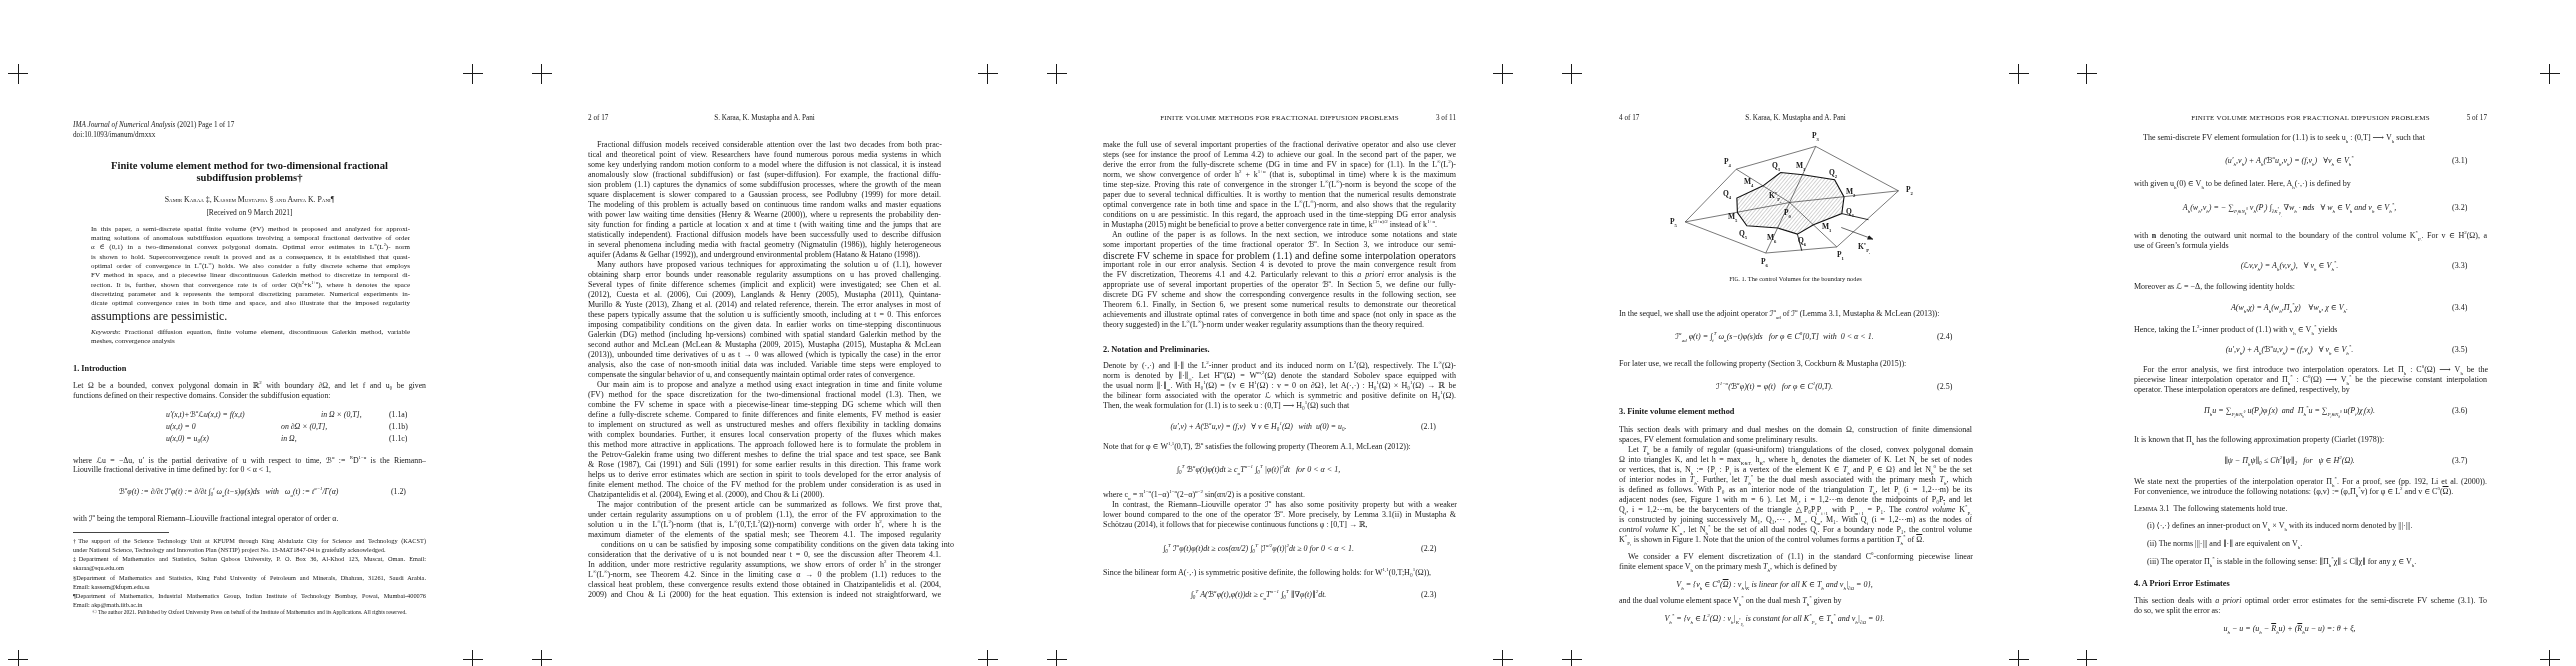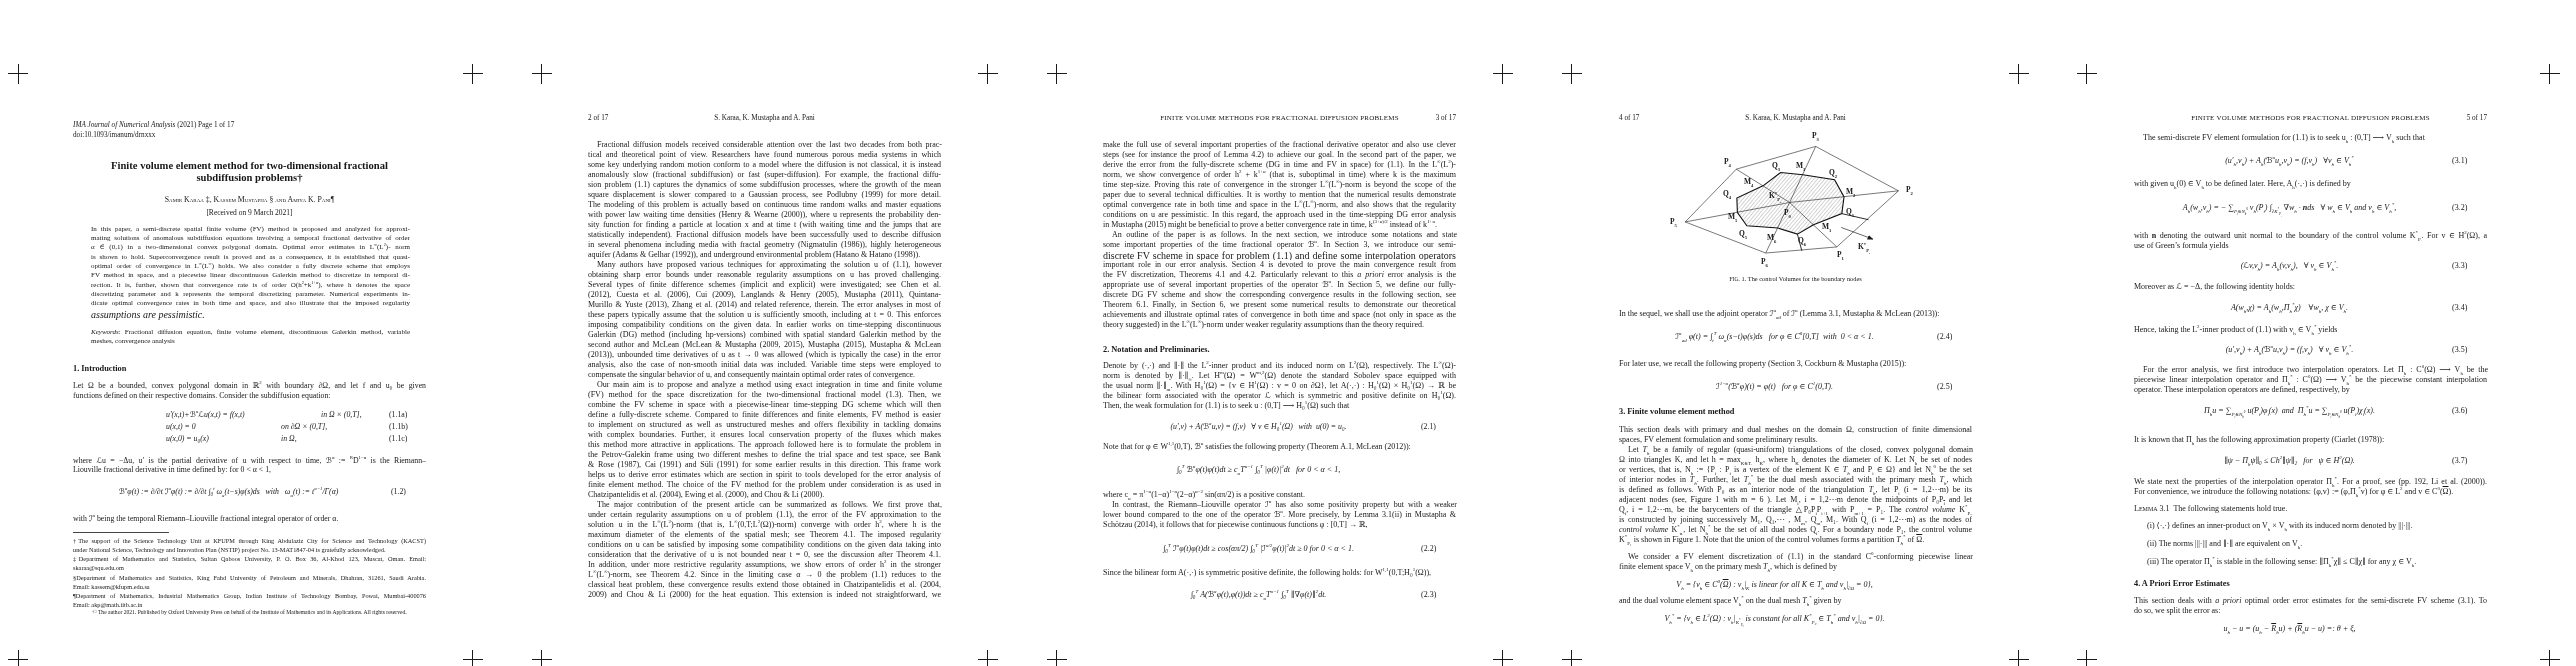--- a/index.html
+++ b/index.html
@@ -48,21 +48,21 @@
       <div class="line ctr" style="left: 73px; top: 209px; font-size: 7.5px; width: 353px; text-align: center;">[Received on 9 March 2021]</div>
       <div class="line j" style="left: 91px; top: 225px; width: 319px; height: 9.3px; font-size: 7px;">In this paper, a semi-discrete spatial finite volume (FV) method is proposed and analyzed for approxi-</div>
       <div class="line j" style="left: 91px; top: 234px; width: 319px; height: 9.3px; font-size: 7px;">mating solutions of anomalous subdiffusion equations involving a temporal fractional derivative of order</div>
       <div class="line j" style="left: 91px; top: 243px; width: 319px; height: 9.3px; font-size: 7px;">α ∈ (0,1) in a two-dimensional convex polygonal domain.  Optimal error estimates in L<sup>∞</sup>(L<sup>2</sup>)- norm</div>
       <div class="line j" style="left: 91px; top: 253px; width: 319px; height: 9.3px; font-size: 7px;">is shown to hold.  Superconvergence result is proved and as a consequence, it is established that quasi-</div>
       <div class="line j" style="left: 91px; top: 262px; width: 319px; height: 9.3px; font-size: 7px;">optimal order of convergence in L<sup>∞</sup>(L<sup>∞</sup>) holds.  We also consider a fully discrete scheme that employs</div>
       <div class="line j" style="left: 91px; top: 271px; width: 319px; height: 9.3px; font-size: 7px;">FV method in space, and a piecewise linear discontinuous Galerkin method to discretize in temporal di-</div>
       <div class="line j" style="left: 91px; top: 281px; width: 319px; height: 9.3px; font-size: 7px;">rection.  It is, further, shown that convergence rate is of order O(h<sup>2</sup>+k<sup>1+α</sup>), where h denotes the space</div>
       <div class="line j" style="left: 91px; top: 290px; width: 319px; height: 9.3px; font-size: 7px;">discretizing parameter and k represents the temporal discretizing parameter.  Numerical experiments in-</div>
       <div class="line j" style="left: 91px; top: 299px; width: 319px; height: 9.3px; font-size: 7px;">dicate optimal convergence rates in both time and space, and also illustrate that the imposed regularity</div>
-      <div class="line lft" style="left: 91px; top: 309px; width: 319px; height: 9.3px; font-size: 10px; font-style: italic;">assumptions are pessimistic.</div>
+      <div class="line lft" style="left: 91px; top: 309px; width: 319px; height: 9.3px; font-size: 12px;">assumptions are pessimistic.</div>
       <div class="line j" style="left: 91px; top: 328px; width: 319px; height: 9.4px; font-size: 7px;"><i>Keywords</i>: Fractional diffusion equation, finite volume element, discontinuous Galerkin method, variable</div>
       <div class="line lft" style="left: 91px; top: 337px; width: 319px; height: 9.4px; font-size: 7px;">meshes, convergence analysis</div>
       <div class="line lft" style="left: 73px; top: 364px; font-size: 8.3px;"><b>1.  Introduction</b></div>
       <div class="line j" style="left: 73px; top: 381px; width: 353px; height: 9.7px; font-size: 7.8px;">Let Ω be a bounded, convex polygonal domain in ℝ<sup>2</sup> with boundary ∂Ω, and let f and u₀ be given</div>
       <div class="line lft" style="left: 73px; top: 391px; width: 353px; height: 9.7px; font-size: 7.8px;">functions defined on their respective domains. Consider the subdiffusion equation:</div>
       <div class="line lft eqc" style="left: 166px; top: 410px; font-size: 7.8px;">u′(x,t)+ℬ<sup>α</sup>ℒu(x,t) = f(x,t)</div>
       <div class="line lft eqc" style="left: 281px; top: 410px; font-size: 7.8px; padding-left: 40px;">in Ω × (0,T],</div>
       <div class="line lft tag" style="left: 389px; top: 410px; font-size: 7.8px;">(1.1a)</div>
       <div class="line lft eqc" style="left: 166px; top: 422px; font-size: 7.8px;">u(x,t) = 0</div>
       <div class="line lft eqc" style="left: 281px; top: 422px; font-size: 7.8px;">on ∂Ω × (0,T],</div>
@@ -125,32 +125,32 @@
       <div class="line j" style="left: 73px; top: 440px; width: 353px; height: 10px; font-size: 8px;">this method more attractive in applications. The approach followed here is to formulate the problem in</div>
       <div class="line j" style="left: 73px; top: 450px; width: 353px; height: 10px; font-size: 8px;">the Petrov-Galekin frame using two different meshes to define the trial space and test space, see Bank</div>
       <div class="line j" style="left: 73px; top: 460px; width: 353px; height: 10px; font-size: 8px;">&amp; Rose (1987), Cai (1991) and Süli (1991) for some earlier results in this direction.  This frame work</div>
       <div class="line j" style="left: 73px; top: 470px; width: 353px; height: 10px; font-size: 8px;">helps us to derive error estimates which are section in spirit to tools developed for the error analysis of</div>
       <div class="line j" style="left: 73px; top: 480px; width: 353px; height: 10px; font-size: 8px;">finite element method.  The choice of the FV method for the problem under consideration is as used in</div>
       <div class="line lft" style="left: 73px; top: 490px; width: 353px; height: 10px; font-size: 8px;">Chatzipantelidis et al. (2004), Ewing et al. (2000), and Chou &amp; Li (2000).</div>
       <div class="line j" style="left: 82px; top: 500px; width: 345px; height: 10px; font-size: 8px;">The major contribution of the present article can be summarized as follows.  We first prove that,</div>
       <div class="line j" style="left: 73px; top: 510px; width: 353px; height: 10px; font-size: 8px;">under certain regularity assumptions on u of problem (1.1), the error of the FV approximation to the</div>
       <div class="line j" style="left: 73px; top: 520px; width: 353px; height: 10px; font-size: 8px;">solution u in the L<sup>∞</sup>(L<sup>2</sup>)-norm (that is, L<sup>∞</sup>(0,T;L<sup>2</sup>(Ω))-norm) converge with order h<sup>2</sup>, where h is the</div>
       <div class="line j" style="left: 73px; top: 530px; width: 353px; height: 10px; font-size: 8px;">maximum diameter of the elements of the spatial mesh; see Theorem 4.1.  The imposed regularity</div>
-      <div class="line j" style="left: 73px; top: 540px; width: 353px; height: 10px; font-size: 8px;">conditions on u can be satisfied by imposing some compatibility conditions on the given data taking into</div>
+      <div class="line j" style="left: 86px; top: 540px; width: 353px; height: 10px; font-size: 8px;">conditions on u can be satisfied by imposing some compatibility conditions on the given data taking into</div>
       <div class="line j" style="left: 73px; top: 550px; width: 353px; height: 10px; font-size: 8px;">consideration that the derivative of u is not bounded near t = 0, see the discussion after Theorem 4.1.</div>
       <div class="line j" style="left: 73px; top: 560px; width: 353px; height: 10px; font-size: 8px;">In addition, under more restrictive regularity assumptions, we show errors of order h<sup>2</sup> in the stronger</div>
       <div class="line j" style="left: 73px; top: 570px; width: 353px; height: 10px; font-size: 8px;">L<sup>∞</sup>(L<sup>∞</sup>)-norm, see Theorem 4.2.  Since in the limiting case α → 0 the problem (1.1) reduces to the</div>
       <div class="line j" style="left: 73px; top: 580px; width: 353px; height: 10px; font-size: 8px;">classical heat problem, these convergence results extend those obtained in Chatzipantelidis et al. (2004,</div>
       <div class="line j" style="left: 73px; top: 590px; width: 353px; height: 10px; font-size: 8px;">2009) and Chou &amp; Li (2000) for the heat equation.  This extension is indeed not straightforward, we</div>
     </div>
 </div>
 
 <div class="page" style="left:1030px">
   <div class="hdr hc hsc">FINITE VOLUME METHODS FOR FRACTIONAL DIFFUSION PROBLEMS</div>
-  <div class="hdr hr">3 of 17</div>
+  <div class="hdr hr">3 of 11</div>
   <div class="content">
       <div class="line j" style="left: 73px; top: 140px; width: 353px; height: 10px; font-size: 8px;">make the full use of several important properties of the fractional derivative operator and also use clever</div>
       <div class="line j" style="left: 73px; top: 150px; width: 353px; height: 10px; font-size: 8px;">steps (see for instance the proof of Lemma 4.2) to achieve our goal.  In the second part of the paper, we</div>
       <div class="line j" style="left: 73px; top: 160px; width: 353px; height: 10px; font-size: 8px;">derive the error from the fully-discrete scheme (DG in time and FV in space) for (1.1).  In the L<sup>∞</sup>(L<sup>2</sup>)-</div>
       <div class="line j" style="left: 73px; top: 170px; width: 353px; height: 10px; font-size: 8px;">norm, we show convergence of order h<sup>2</sup> + k<sup>1+α</sup> (that is, suboptimal in time) where k is the maximum</div>
       <div class="line j" style="left: 73px; top: 180px; width: 353px; height: 10px; font-size: 8px;">time step-size. Proving this rate of convergence in the stronger L<sup>∞</sup>(L<sup>∞</sup>)-norm is beyond the scope of the</div>
       <div class="line j" style="left: 73px; top: 190px; width: 353px; height: 10px; font-size: 8px;">paper due to several technical difficulties.  It is worthy to mention that the numerical results demonstrate</div>
       <div class="line j" style="left: 73px; top: 200px; width: 353px; height: 10px; font-size: 8px;">optimal convergence rate in both time and space in the L<sup>∞</sup>(L<sup>∞</sup>)-norm, and also shows that the regularity</div>
       <div class="line j" style="left: 73px; top: 210px; width: 353px; height: 10px; font-size: 8px;">conditions on u are pessimistic. In this regard, the approach used in the time-stepping DG error analysis</div>
       <div class="line lft" style="left: 73px; top: 220px; width: 353px; height: 10px; font-size: 8px;">in Mustapha (2015) might be beneficial to prove a better convergence rate in time, k<sup>(3+α)/2</sup> instead of k<sup>1+α</sup>.</div>

